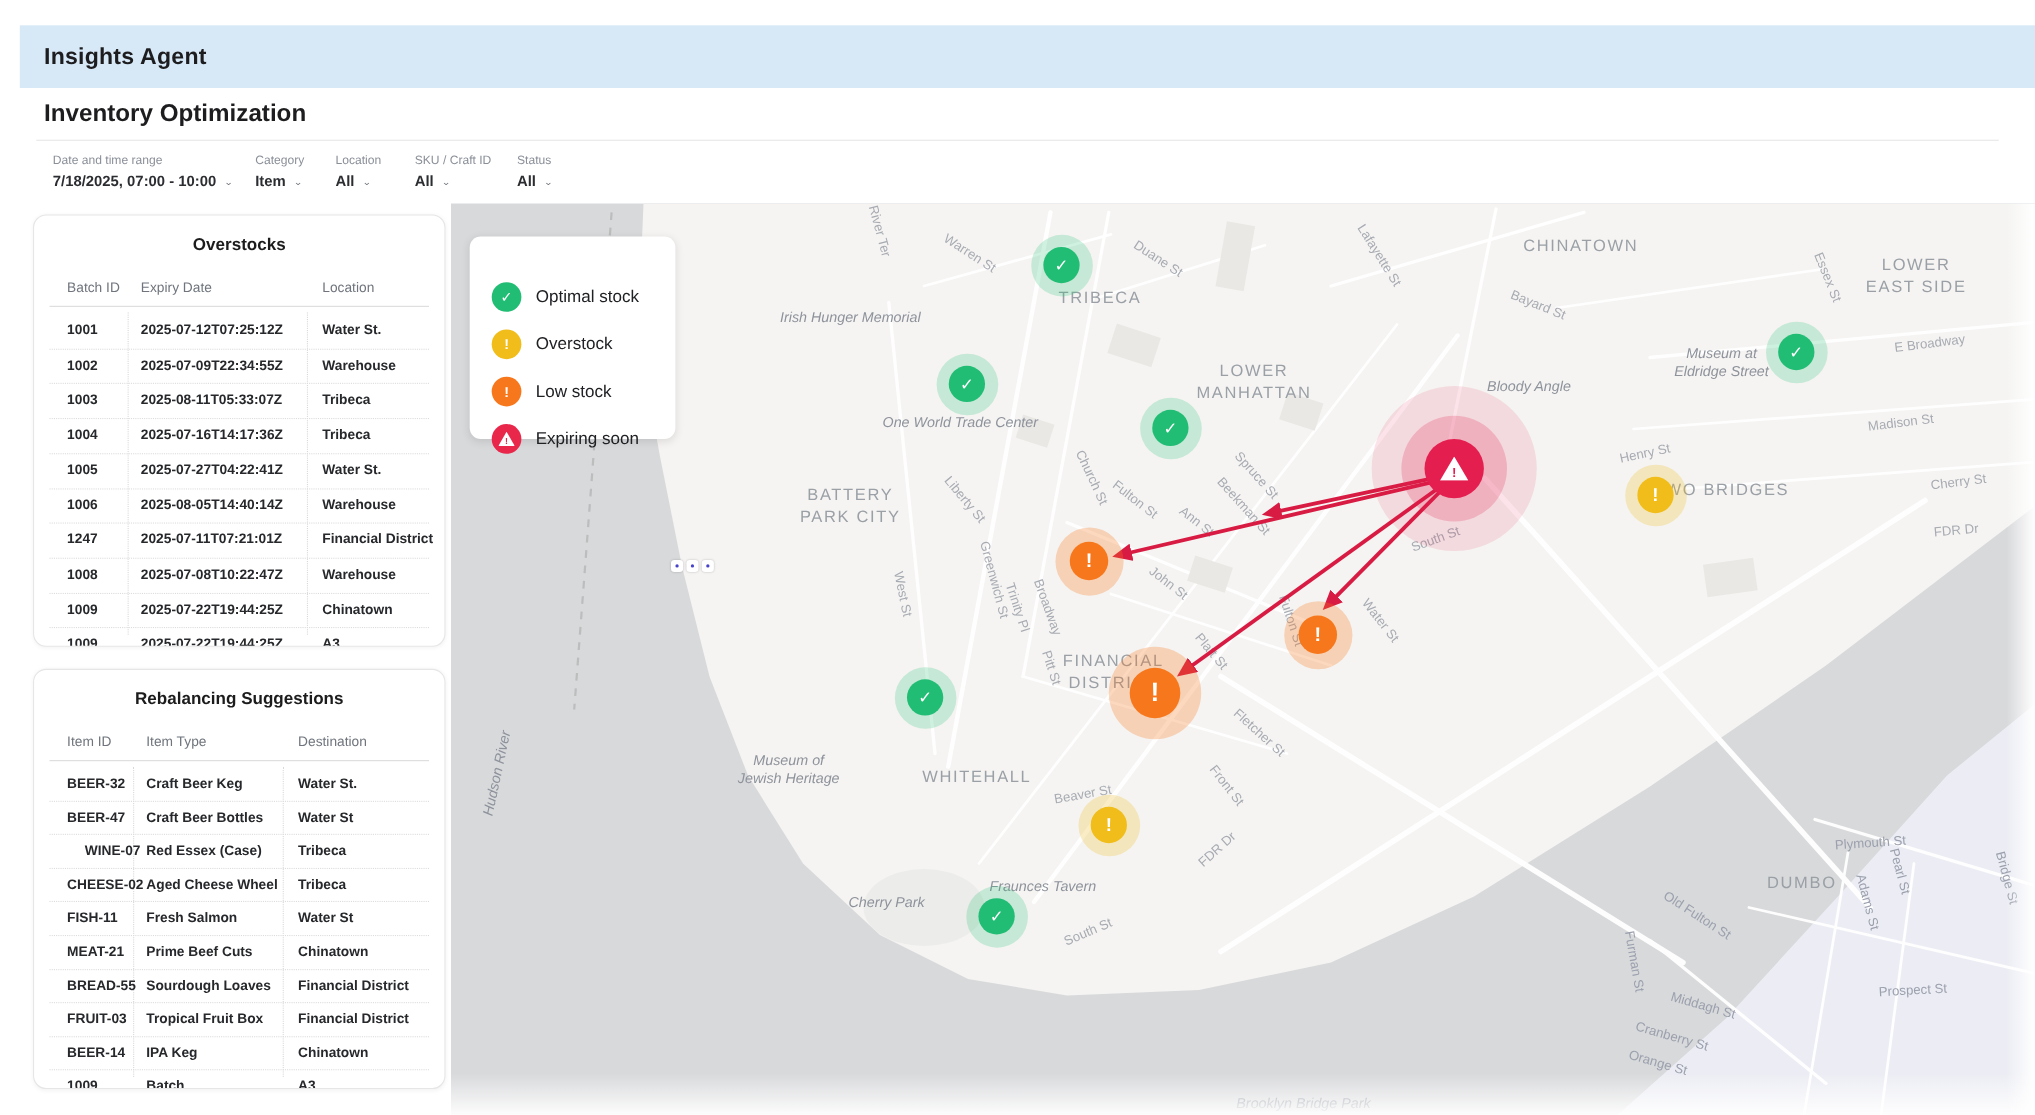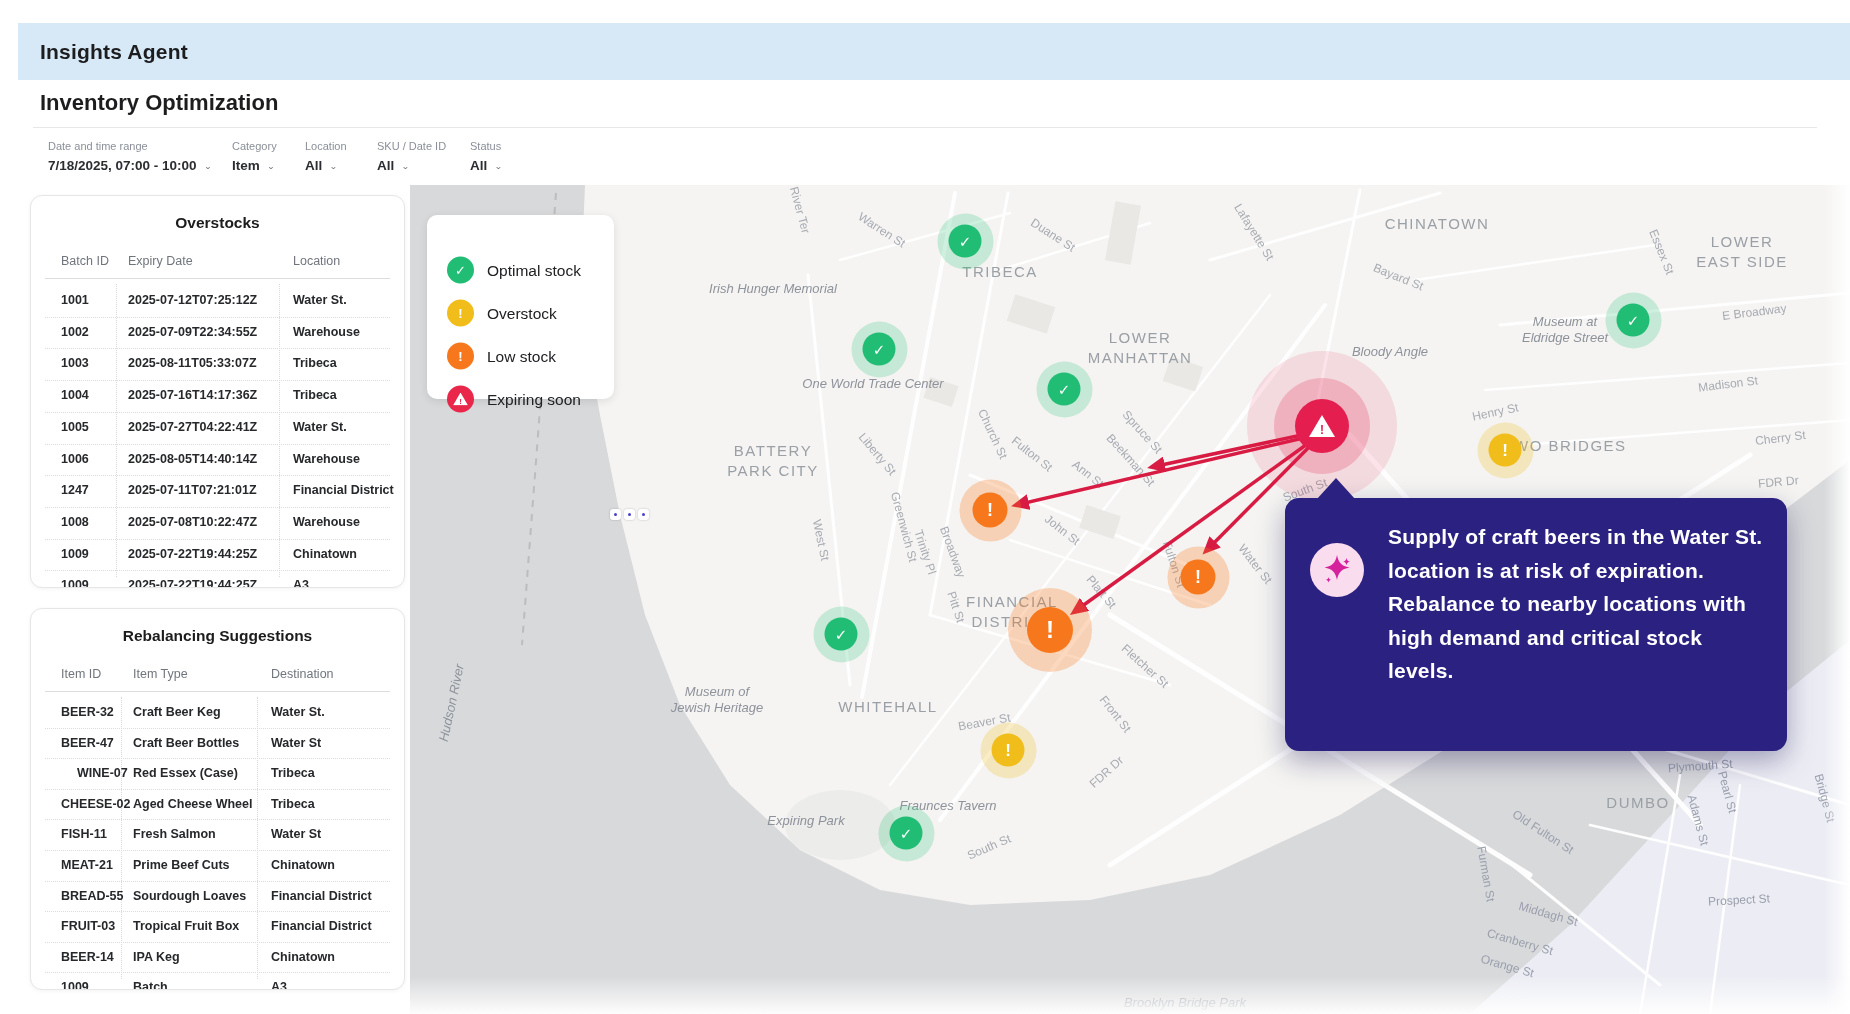--- a/index.html
+++ b/index.html
@@ -101,21 +101,21 @@
 <div id="app-bar">
   <span id="app-title">Insights Agent</span>
 </div>
 <div id="page-title">Inventory Optimization</div>
 <div id="header-divider"></div>
 
 <div id="filter-bar">
     <div class="filter" style="left: 48px;"><span class="flabel">Date and time range</span><span class="fvalue">7/18/2025, 07:00 - 10:00</span><span class="chev">⌄</span></div>
     <div class="filter" style="left: 232px;"><span class="flabel">Category</span><span class="fvalue">Item</span><span class="chev">⌄</span></div>
     <div class="filter" style="left: 305px;"><span class="flabel">Location</span><span class="fvalue">All</span><span class="chev">⌄</span></div>
-    <div class="filter" style="left: 377px;"><span class="flabel">SKU / Date ID</span><span class="fvalue">All</span><span class="chev">⌄</span></div>
+    <div class="filter" style="left: 377px;"><span class="flabel">SKU / Craft ID</span><span class="fvalue">All</span><span class="chev">⌄</span></div>
     <div class="filter" style="left: 470px;"><span class="flabel">Status</span><span class="fvalue">All</span><span class="chev">⌄</span></div>
   </div>
 
 <div class="card" id="card-overstocks">
   <div class="card-title">Overstocks</div>
 <div class="thead" style="left: 30px; top: 58px;">Batch ID</div>
     <div class="thead" style="left: 97px; top: 58px;">Expiry Date</div>
     <div class="thead" style="left: 262px; top: 58px;">Location</div>
     <div class="theadline" style="top: 82px;"></div>
     <div class="colsep" style="left: 85px;"></div>
@@ -332,52 +332,41 @@
         <b></b>
       </span>
       <span>
         <b></b>
       </span>
       <span>
         <b></b>
       </span>
   </div>
 
-  <div id="callout">
-    <div class="pointer"></div>
-    <div id="sparkle-badge">
-      <svg width="36" height="36" viewBox="0 0 36 36">
-        <path d="M18 3 C19.6 11 22.4 13.8 30.5 15.5 C22.4 17.2 19.6 20 18 28 C16.4 20 13.6 17.2 5.5 15.5 C13.6 13.8 16.4 11 18 3 Z" fill="#d6219c"></path>
-        <path d="M27.5 6 C28 8.3 28.8 9.1 31 9.6 C28.8 10.1 28 10.9 27.5 13.2 C27 10.9 26.2 10.1 24 9.6 C26.2 9.1 27 8.3 27.5 6 Z" fill="#d6219c"></path>
-        <path d="M9.5 25 C9.9 26.8 10.5 27.4 12.3 27.8 C10.5 28.2 9.9 28.8 9.5 30.6 C9.1 28.8 8.5 28.2 6.7 27.8 C8.5 27.4 9.1 26.8 9.5 25 Z" fill="#d6219c"></path>
-      </svg>
-    </div>
-    <div id="callout-text">Supply of craft beers in the Water St. location is at risk of expiration. Rebalance to nearby locations with high demand and critical stock levels.</div>
-  </div>
 
   <div id="fade-bottom"></div>
   <div id="fade-right"></div>
 <div class="nbhd" style="left: 590px; top: 87px;">TRIBECA</div>
     <div class="nbhd" style="left: 730px; top: 163px;">LOWER
 MANHATTAN</div>
     <div class="nbhd" style="left: 1027px; top: 39px;">CHINATOWN</div>
     <div class="nbhd" style="left: 1332px; top: 67px;">LOWER
 EAST SIDE</div>
     <div class="nbhd" style="left: 1155px; top: 261px;">TWO BRIDGES</div>
     <div class="nbhd" style="left: 602px; top: 427px;">FINANCIAL
 DISTRICT</div>
     <div class="nbhd" style="left: 478px; top: 522px;">WHITEHALL</div>
     <div class="nbhd" style="left: 363px; top: 276px;">BATTERY
 PARK CITY</div>
     <div class="nbhd" style="left: 1228px; top: 618px;">DUMBO</div>
     <div class="poi" style="left: 363px; top: 104px; transform: translate(-50%, -50%);">Irish Hunger Memorial</div>
     <div class="poi" style="left: 463px; top: 199px; transform: translate(-50%, -50%);">One World Trade Center</div>
     <div class="poi" style="left: 307px; top: 515px; transform: translate(-50%, -50%);">Museum of
 Jewish Heritage</div>
-    <div class="poi" style="left: 396px; top: 636px; transform: translate(-50%, -50%);">Expiring Park</div>
+    <div class="poi" style="left: 396px; top: 636px; transform: translate(-50%, -50%);">Cherry Park</div>
     <div class="poi" style="left: 538px; top: 621px; transform: translate(-50%, -50%);">Fraunces Tavern</div>
     <div class="poi" style="left: 980px; top: 167px; transform: translate(-50%, -50%);">Bloody Angle</div>
     <div class="poi" style="left: 1155px; top: 145px; transform: translate(-50%, -50%);">Museum at
 Eldridge Street</div>
     <div class="poi" style="left: 42px; top: 518px; transform: translate(-50%, -50%) rotate(-78deg);">Hudson River</div>
     <div class="poi" style="left: 775px; top: 818px; transform: translate(-50%, -50%);">Brooklyn Bridge Park</div>
     <div class="street" style="left: 366px; top: 18px; transform: rotate(75deg);">River Ter</div>
     <div class="street" style="left: 445px; top: 38px; transform: rotate(33deg);">Warren St</div>
     <div class="street" style="left: 618px; top: 43px; transform: rotate(33deg);">Duane St</div>
     <div class="street" style="left: 812px; top: 40px; transform: rotate(58deg);">Lafayette St</div>

